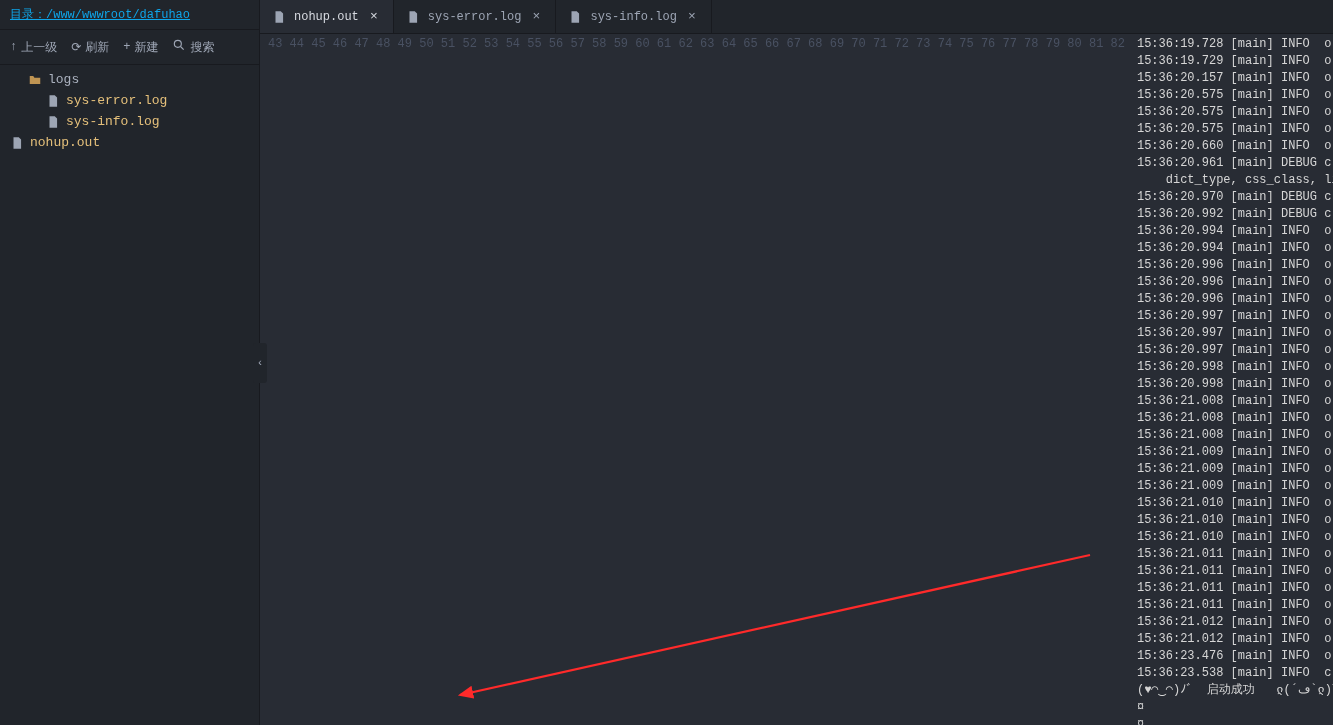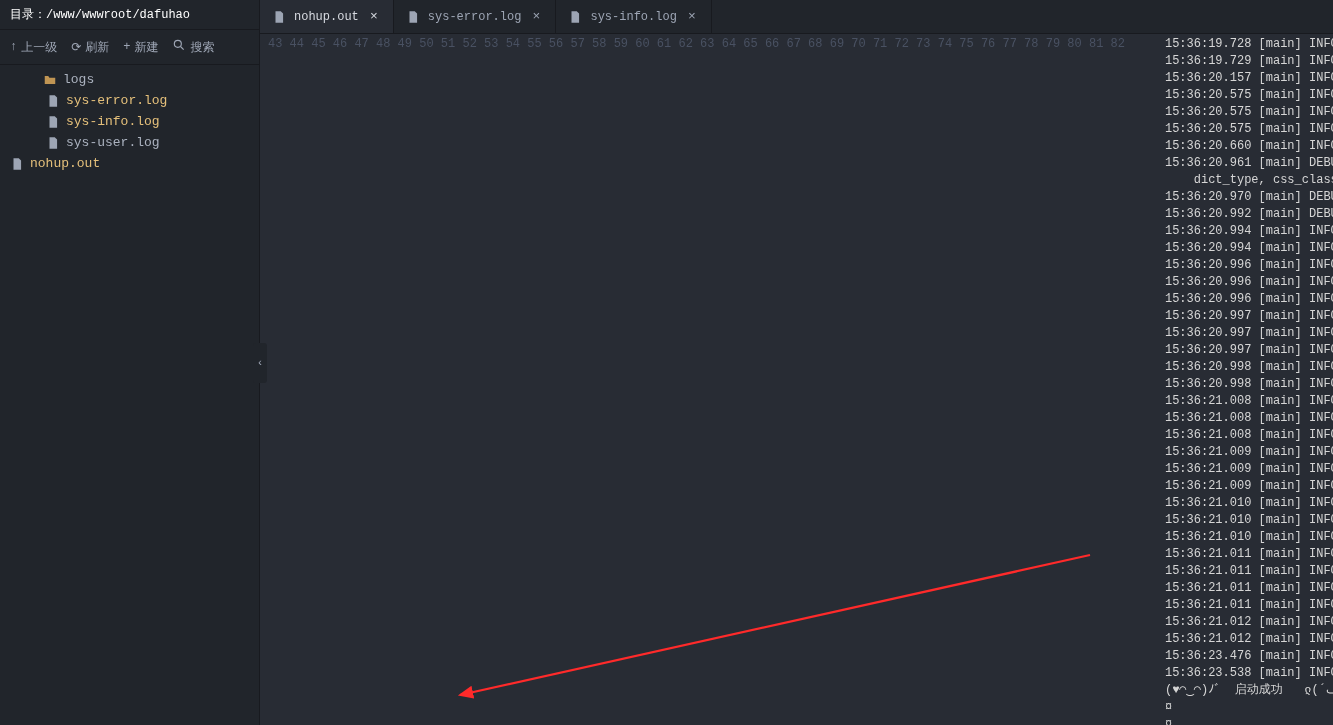--- a/index.html
+++ b/index.html
@@ -17,24 +17,25 @@
 .main-layout { display: flex; height: 100%; }
 .sidebar {
   width: 260px;
   background: #21252b;
   border-right: 1px solid #181a1f;
   display: flex;
   flex-direction: column;
 }
 .path-bar {
   padding: 6px 10px;
-  color: #ffffff;
+  color: #0ea5e9;
   font-size: 12px;
   background: #21252b;
   border-bottom: 1px solid #181a1f;
+  text-decoration: underline;
 }
 .toolbar {
   display: flex;
   gap: 14px;
   padding: 8px 10px;
   color: #9da5b4;
   font-size: 12px;
   border-bottom: 1px solid #181a1f;
 }
 .toolbar-item {
@@ -50,21 +51,21 @@
 }
 .tree-item {
   display: flex;
   align-items: center;
   gap: 6px;
   padding: 3px 10px;
   cursor: pointer;
   color: #abb2bf;
   white-space: nowrap;
 }
-.tree-item.indent1 { padding-left: 43px; }
+.tree-item.indent1 { padding-left: 28px; }
 .tree-item.indent2 { padding-left: 46px; }
 .tree-item.highlight { color: #e5c07b; }
 .tree-item.highlight2 { color: #e5c07b; }
 .icon-svg { width: 14px; height: 14px; flex-shrink: 0; }
 .folder-icon { fill: #c09553; }
 .file-icon { fill: #9da5b4; }
 .editor-area {
   flex: 1;
   display: flex;
   flex-direction: column;
@@ -99,21 +100,20 @@
   display: flex;
   align-items: center;
   justify-content: center;
   font-size: 13px;
 }
 .code-area {
   flex: 1;
   display: flex;
   overflow: hidden;
   position: relative;
-  gap: 28px;
 }
 .gutter {
   background: #282c34;
   color: #495162;
   text-align: right;
   padding: 2px 12px 2px 8px;
   user-select: none;
   line-height: 17px;
   font-size: 12px;
 }
@@ -193,26 +193,20 @@
         <svg class="icon-svg file-icon" viewBox="0 0 24 24">
             <path d="M6 2h9l4 4v16H6z"></path>
           </svg>
         <span>sys-error.log</span>
       </div>
       <div class="tree-item indent2 highlight">
         <svg class="icon-svg file-icon" viewBox="0 0 24 24">
             <path d="M6 2h9l4 4v16H6z"></path>
           </svg>
         <span>sys-info.log</span>
-      </div>
-      <div class="tree-item indent2">
-        <svg class="icon-svg file-icon" viewBox="0 0 24 24">
-            <path d="M6 2h9l4 4v16H6z"></path>
-          </svg>
-        <span>sys-user.log</span>
       </div>
       <div class="tree-item highlight2">
         <svg class="icon-svg file-icon" viewBox="0 0 24 24">
             <path d="M6 2h9l4 4v16H6z"></path>
           </svg>
         <span>nohup.out</span>
       </div>
     </div>
   </div>
 

